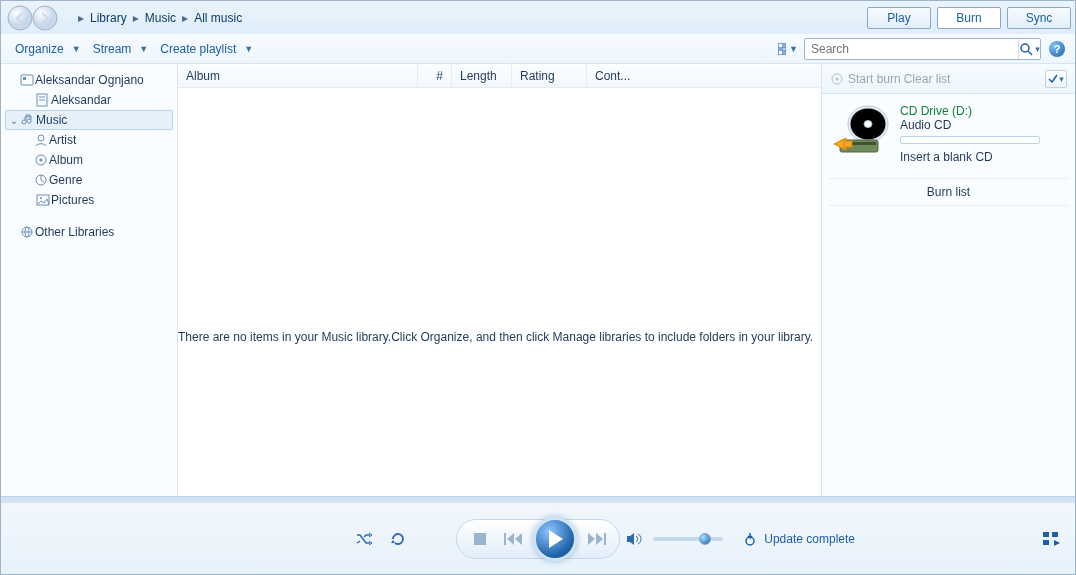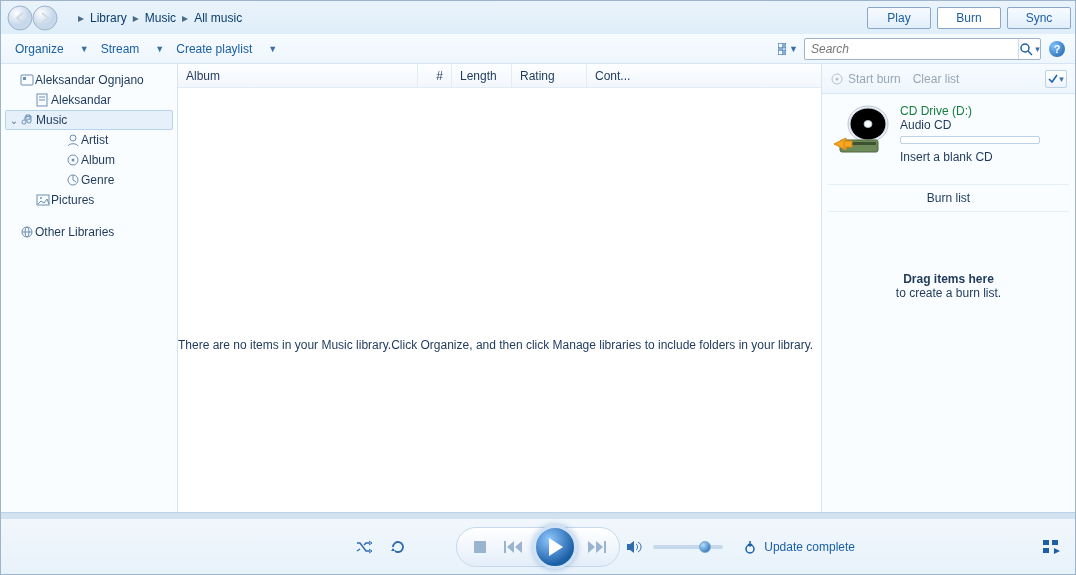--- a/index.html
+++ b/index.html
@@ -10,58 +10,58 @@
 .navbtns{display:flex;align-items:center;margin-right:6px}
 .navbtns svg{display:block}
 .breadcrumb{display:flex;align-items:center;height:22px;color:#0b3d6c;padding:0 6px;flex:1}
 .breadcrumb span{padding:0 3px}
 .bc-sep{color:#4a6a88}
 .tabbtns{display:flex;gap:6px;margin-left:auto}
 .tabbtn{width:64px;height:22px;border:1px solid #8aa7c7;border-radius:2px;background:linear-gradient(#f7fbff,#e2eefb);color:#1b5fa6;display:flex;align-items:center;justify-content:center;cursor:pointer}
 .tabbtn.active{background:linear-gradient(#fff,#fff);box-shadow:inset 0 0 0 1px #fff}
 
 .toolbar{height:30px;display:flex;align-items:center;padding:0 8px;border-bottom:1px solid #d7e5f2;background:linear-gradient(#f6fbff,#eef6fd)}
-.tbitem{color:#1b5fa6;padding:4px 6px;display:flex;align-items:center;gap:16px;cursor:pointer;border-radius:2px}
+.tbitem{color:#1b5fa6;padding:4px 6px;display:flex;align-items:center;gap:8px;cursor:pointer;border-radius:2px}
 .dd{font-size:9px;color:#3a6fa5}
 .toolbar .spacer{flex:1}
 .viewbtn,.helpbtn{width:20px;height:20px;display:flex;align-items:center;justify-content:center;border-radius:2px;cursor:pointer;color:#1b5fa6}
 .searchwrap{display:flex;align-items:center;border:1px solid #9db4cb;background:#fff;height:22px;width:237px;border-radius:2px;margin:0 6px}
-.searchwrap input{border:0;outline:0;flex:1;padding:0 6px;font:inherit;font-style:italic;color:#666;background:transparent}
+.searchwrap input{border:0;outline:0;flex:1;padding:0 6px;font:inherit;color:#666;background:transparent}
 .searchico{width:22px;height:20px;display:flex;align-items:center;justify-content:center;border-left:1px solid #cdddeb;cursor:pointer}
 .helpcircle{width:16px;height:16px;border-radius:50%;background:radial-gradient(circle at 30% 30%,#7cc0ff,#1b5fa6);color:#fff;font-weight:bold;display:flex;align-items:center;justify-content:center;font-size:11px}
 
 .main{flex:1;display:flex;min-height:0}
 .sidebar{width:177px;border-right:1px solid #d7e5f2;padding:6px 0;overflow:auto;background:#fafdff}
 .treerow{display:flex;align-items:center;height:20px;padding:0 6px;cursor:pointer;color:#1e395b}
 .treerow.sel{background:#e6f0fa;border:1px solid #b6d3ef;border-radius:2px;margin:0 4px;padding:0 2px}
 .treerow .exp{width:12px;text-align:center;color:#5a7a9a;font-size:10px}
 .treerow .ico{width:16px;height:16px;display:flex;align-items:center;justify-content:center;color:#5a7a9a}
 .indent1{padding-left:22px}
-.indent2{padding-left:64px}
+.indent2{padding-left:32px}
 .treesep{height:12px}
 .content{flex:1;display:flex;flex-direction:column;min-width:0;border-right:1px solid #d7e5f2}
 .colhdr{height:24px;display:flex;align-items:center;border-bottom:1px solid #e2ecf5;background:linear-gradient(#fdfeff,#f2f7fc);color:#1e395b}
 .colhdr .col{height:100%;display:flex;align-items:center;padding:0 8px;border-right:1px solid #e2ecf5}
 .empty{flex:1;display:flex;align-items:center;padding-top:90px;color:#1e395b;background:#fff}
 .empty div{line-height:18px}
 
 .rightpane{width:253px;display:flex;flex-direction:column;background:#fafdff}
-.rp-toolbar{height:30px;display:flex;align-items:center;gap:12px;padding:0 8px;border-bottom:1px solid #d7e5f2;color:#9aa7b3;background:linear-gradient(#f6fbff,#eef6fd)}
+.rp-toolbar{height:30px;display:flex;align-items:center;gap:3px;padding:0 8px;border-bottom:1px solid #d7e5f2;color:#9aa7b3;background:linear-gradient(#f6fbff,#eef6fd)}
 .rp-toolbar .disabled{color:#9aa7b3;cursor:default}
 .rp-toolbar .optbtn{margin-left:auto;width:22px;height:18px;border:1px solid #bcd2e7;border-radius:2px;display:flex;align-items:center;justify-content:center;background:linear-gradient(#fff,#ecf4fb);cursor:pointer}
 .rp-drive{display:flex;padding:10px;gap:8px}
 .rp-drive .dimg{width:60px;height:55px;display:flex;align-items:center;justify-content:center}
 .rp-drive .dinfo{flex:1;color:#1e395b}
 .rp-drive .dname{color:#15803d;cursor:pointer}
 .progress{height:8px;border:1px solid #bcd2e7;border-radius:2px;background:#fff;margin:4px 0 6px 0;width:140px}
-.rp-burnlist{text-align:center;color:#1e395b;padding:6px 0;border-top:1px solid #e7eff7;border-bottom:1px solid #e7eff7;margin:10px 6px}
+.rp-burnlist{text-align:center;color:#1e395b;padding:6px 0;border-top:1px solid #e7eff7;border-bottom:1px solid #e7eff7;margin:4px 6px}
 .rp-drop{flex:1;display:flex;flex-direction:column;align-items:center;padding-top:50px;color:#1e395b}
 .rp-drop .big{font-weight:bold}
 
-.player{height:62px;border-top:1px solid #bcd2e7;background:linear-gradient(#f2f7fc,#e8f2fb);display:flex;flex-direction:column}
+.player{height:78px;border-top:1px solid #bcd2e7;background:linear-gradient(#f2f7fc,#e8f2fb);display:flex;flex-direction:column}
 .seek{height:6px;background:#d3e2f0;position:relative;margin:0}
 .controls{flex:1;display:flex;align-items:center;justify-content:center;position:relative}
 .ctrlcluster{display:flex;align-items:center;gap:4px;background:linear-gradient(#fff,#e3eef9);border:1px solid #c6d9ec;border-radius:24px;padding:2px 8px;height:40px}
 .cbtn{width:30px;height:30px;border-radius:50%;display:flex;align-items:center;justify-content:center;color:#2e6bb0;cursor:pointer}
 .cbtn.small{width:26px;height:26px}
 .playbtn{width:44px;height:44px;border-radius:50%;background:radial-gradient(circle at 35% 30%,#8fc6ff,#1b5fa6 70%);border:3px solid #cfe2f5;box-shadow:0 0 6px rgba(27,95,166,.4);display:flex;align-items:center;justify-content:center;cursor:pointer}
 .sidecluster{display:flex;align-items:center;gap:8px;position:absolute}
 .sidecluster.left{left:350px}
 .volwrap{display:flex;align-items:center;gap:6px}
 .volslider{width:70px;height:4px;background:#c6d9ec;border-radius:2px;position:relative}
@@ -270,24 +270,20 @@
         </svg>
       </div>
       <div class="dinfo">
         <div class="dname">CD Drive (D:)</div>
         <div>Audio CD</div>
         <div class="progress"></div>
         <div>Insert a blank CD</div>
       </div>
     </div>
     <div class="rp-burnlist">Burn list</div>
-    <div class="rp-drop">
-      <div class="big">Drag items here</div>
-      <div>to create a burn list.</div>
-    </div>
   </div>
 </div>
 
 <div class="player">
   <div class="seek"></div>
   <div class="controls">
     <div class="sidecluster left">
       <div class="cbtn small">
             <svg width="16" height="14">
               <path d="M1 3h3l6 8h4m0-8h-4l-2 2m-4 4L1 11" fill="none" stroke="#2e6bb0" stroke-width="1.5"></path>

